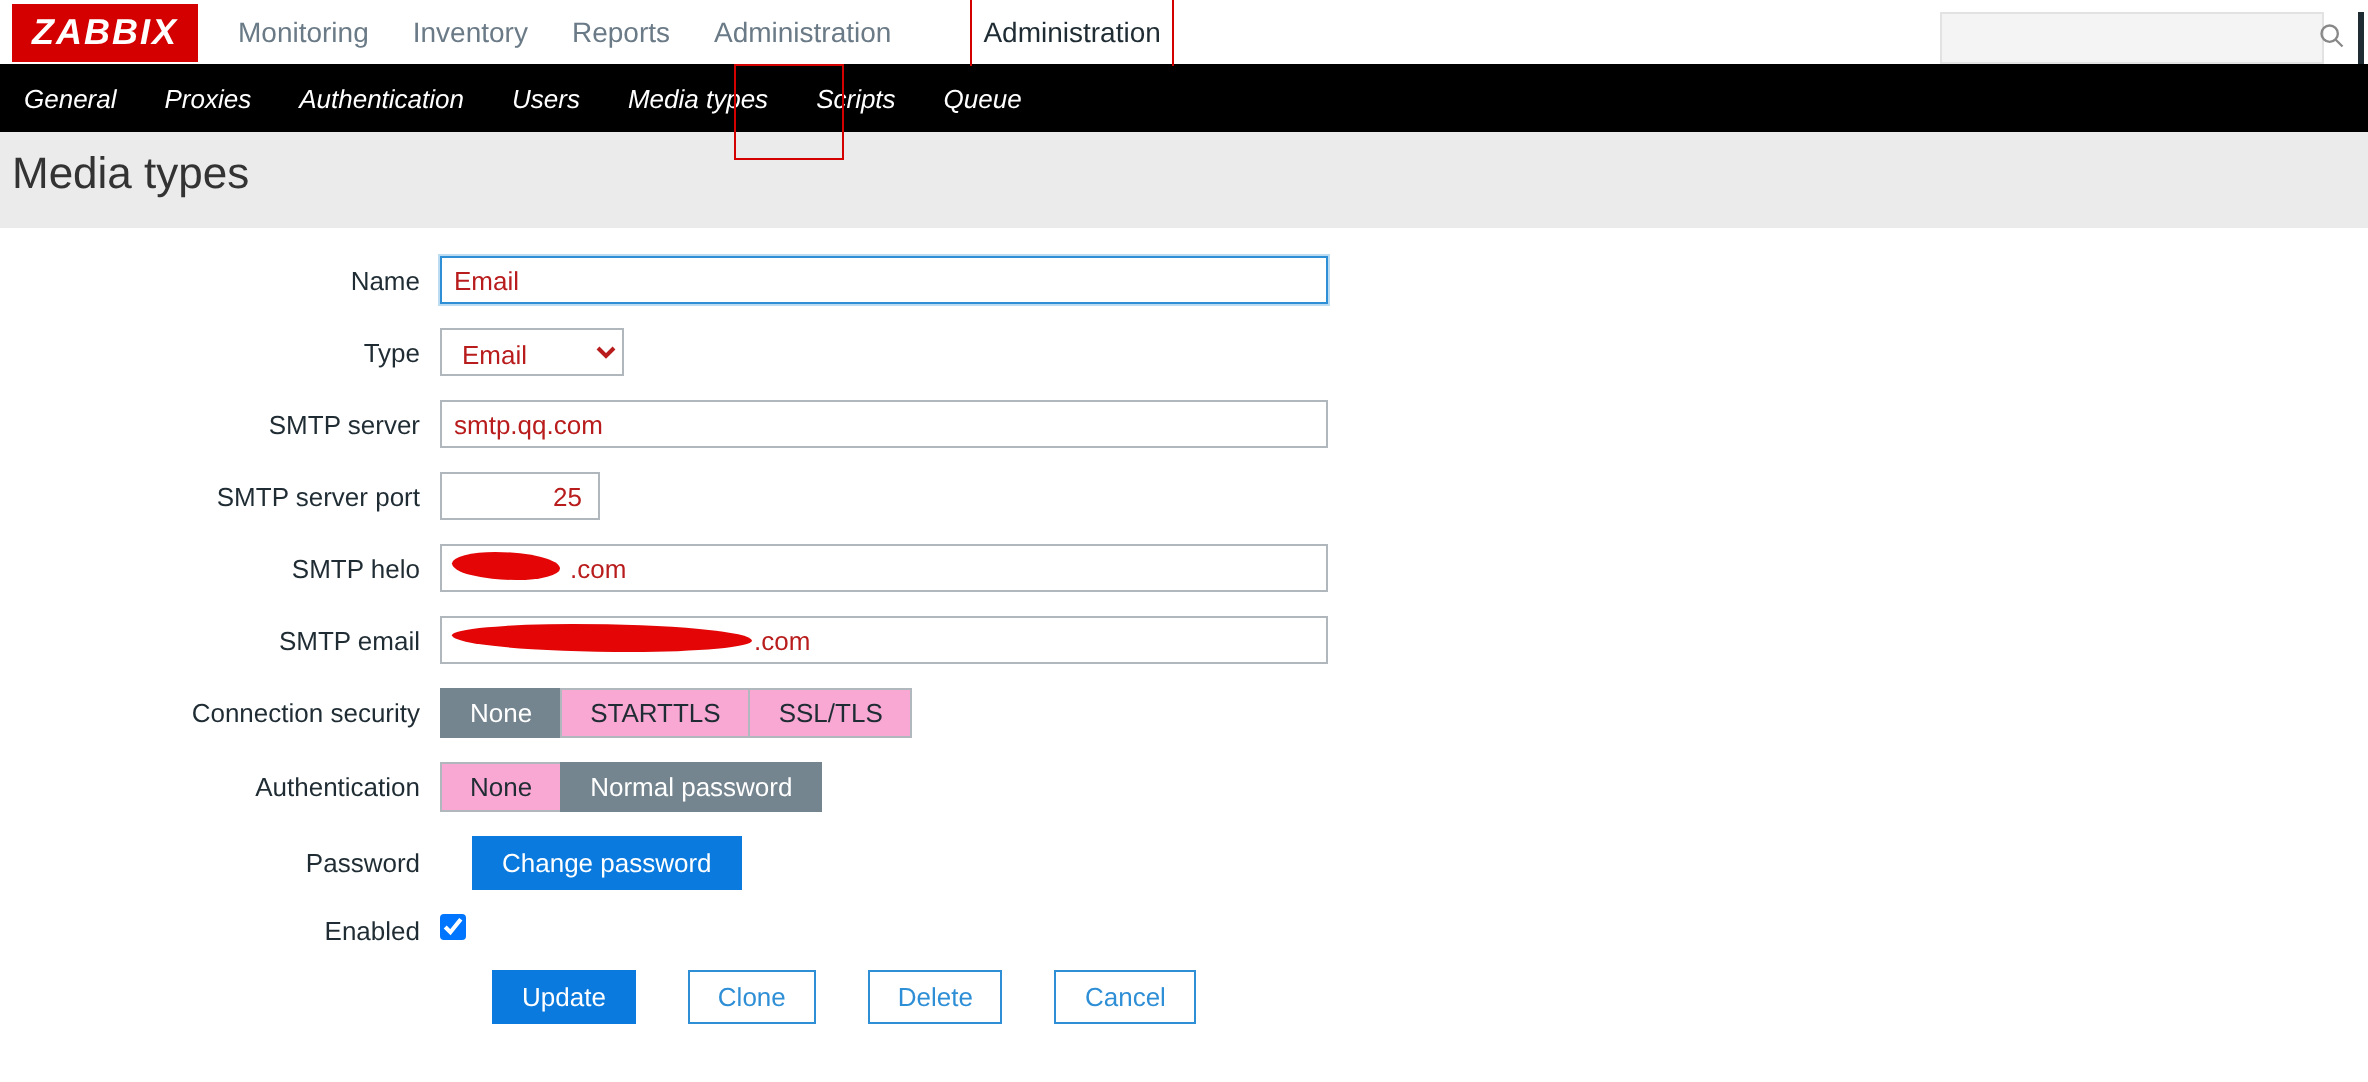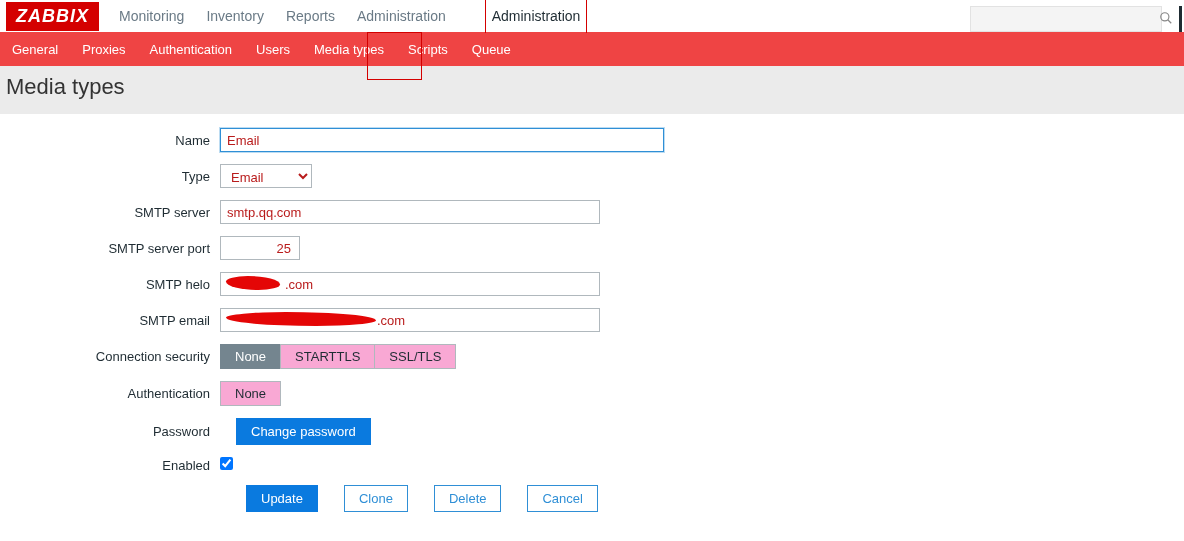--- a/index.html
+++ b/index.html
@@ -6,33 +6,33 @@
 body { font-family: Arial, Helvetica, sans-serif; font-size: 13px; color: #1f2c33; background: #fff; }
 .topbar { display: flex; align-items: center; height: 32px; background: #fff; position: relative; }
 .logo { background: #d40000; color: #fff; font-weight: bold; font-size: 18px; letter-spacing: 1px; padding: 4px 10px; margin-left: 6px; margin-right: 18px; font-style: italic; }
 .topnav { display: flex; gap: 18px; }
 .topnav a { color: #6a7a86; text-decoration: none; font-size: 14px; padding: 9px 2px; }
 .topnav a.active { color: #1f2c33; border: 1px solid #d40000; border-bottom: none; padding: 8px 6px 9px 6px; position: relative; margin-left: 19px; }
 .searchbox { position: absolute; right: 22px; top: 6px; display: flex; align-items: center; background: #f4f4f4; border: 1px solid #e2e2e2; width: 192px; height: 26px; }
 .searchbox input { border: none; background: transparent; flex: 1; padding: 0 6px; outline: none; font-size: 13px; }
 .searchbox .sicon { width: 24px; color: #888; text-align: center; cursor: pointer; }
 .bar-right { position: absolute; right: 2px; top: 6px; width: 3px; height: 26px; background: #1f2c33; }
-.subnav { background: #ef4444; }
+.subnav { background: #000000; font-style: italic; }
 .subnav-inner { display: flex; align-items: center; height: 34px; position: relative; }
 .subnav a { color: #fff; text-decoration: none; font-size: 13px; padding: 9px 12px; }
 .subnav a.active-sub { background: transparent; }
 .red-box-sub { position: absolute; border: 1px solid #d40000; left: 367px; top: 0px; height: 48px; width: 55px; pointer-events:none; }
 .page-area { background: #ebebeb; padding: 8px 0 14px 6px; }
 .page-title { font-size: 22px; color: #333; font-weight: normal; }
 .content { background: #fff; margin: 0 0 0 6px; padding: 14px 0 18px 0; }
 .form-row { display: flex; align-items: center; margin-bottom: 12px; }
 .form-label { width: 214px; text-align: right; padding-right: 10px; color: #1f2c33; font-size: 13px; }
 .form-field { }
 .inp { border: 1px solid #b0b8bd; padding: 4px 6px; font-size: 13px; color: #b91c1c; height: 24px; }
-.inp.wide { width: 380px; }
+.inp.wide { width: 444px; }
 .inp.port { width: 80px; text-align: right; padding-right: 8px; }
 .inp.name { width: 444px; border: 1px solid #2f8fd6; outline: 1px solid #bcdcf2; }
 select.inp { height: 24px; width: 92px; background:#fff; }
 .seg { display: flex; justify-content: center; }
 .seg .opt { border: 1px solid #b0b8bd; padding: 4px 14px; font-size: 13px; background: #f9a8d4; cursor: pointer; margin-left: -1px; }
 .seg .opt:first-child { margin-left: 0; }
 .seg .opt.sel { background: #74858f; color: #fff; border-color: #74858f; }
 .btn { border: 1px solid #2f8fd6; background: #fff; color: #2f8fd6; padding: 5px 14px; font-size: 13px; cursor: pointer; margin-left: 16px; }
 .btn.primary { background: #0a7adf; color: #fff; border-color: #0a7adf; }
 .btn.solid { background: #0a7adf; color: #fff; border-color: #0a7adf; }
@@ -138,20 +138,21 @@
         <div class="opt">SSL/TLS</div>
       </div>
     </div>
   </div>
 
   <div class="form-row">
     <div class="form-label">Authentication</div>
     <div class="form-field">
       <div class="seg">
         <div class="opt">None</div>
+        <div class="opt sel">Normal password</div>
       </div>
     </div>
   </div>
 
 
   <div class="form-row">
     <div class="form-label">Password</div>
     <div class="form-field">
       <button class="btn solid">Change password</button>
     </div>

